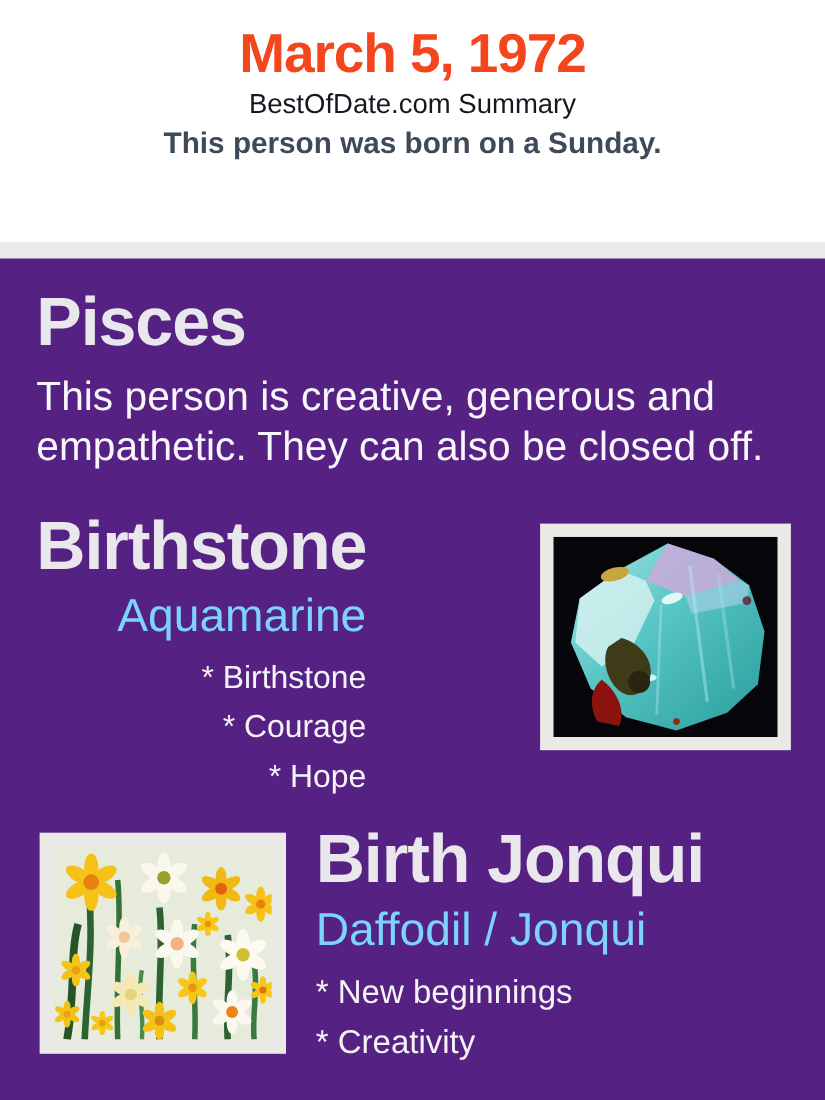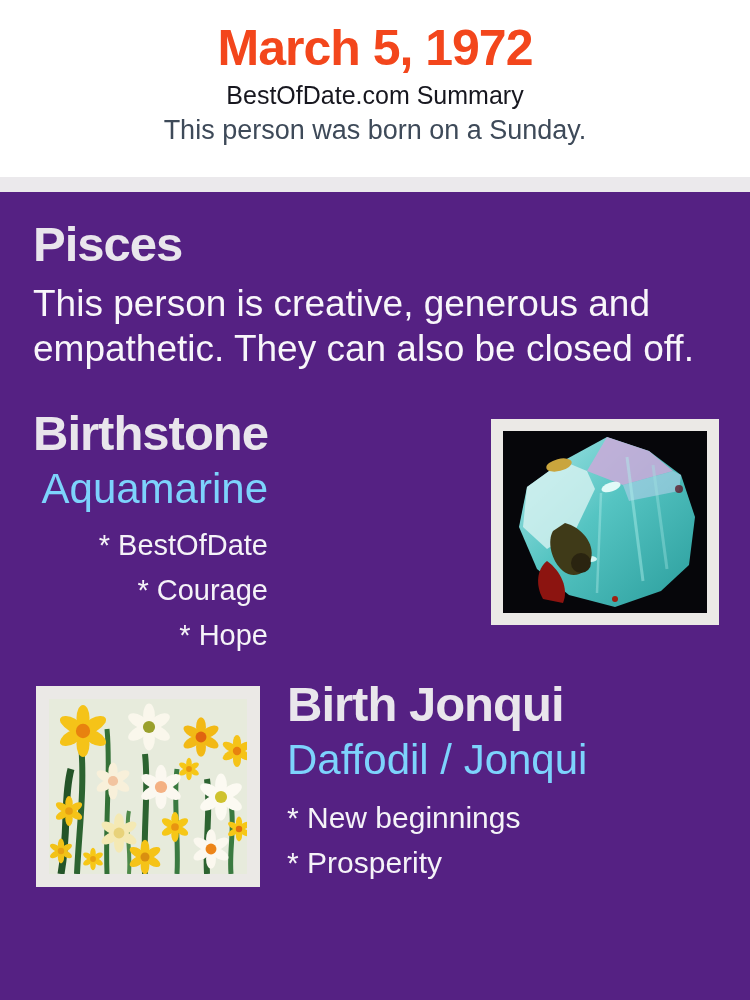--- a/index.html
+++ b/index.html
@@ -5,44 +5,44 @@
   html,body{margin:0;padding:0;}
   body{
     width:750px;height:1000px;overflow:hidden;background:#ffffff;
     font-family:"Liberation Sans","DejaVu Sans",sans-serif;
     -webkit-font-smoothing:antialiased;
   }
   .page{width:750px;height:1000px;display:flex;flex-direction:column;}
 
   
   .header{
-    background:#ffffff;height:177px;box-sizing:border-box;
+    background:#ffffff;height:220px;box-sizing:border-box;
     text-align:center;padding-top:20px;
   }
   .date-title{
     margin:0;color:#f3461c;font-size:50px;font-weight:700;line-height:1.12;
     letter-spacing:-1px;
   }
   .site-summary{
     margin-top:5px;color:#17171f;font-size:25px;font-weight:400;line-height:1.15;
   }
   .weekday-note{
-    margin-top:5px;color:#3e4a59;font-size:27px;font-weight:400;line-height:1.15;
+    margin-top:5px;color:#3e4a59;font-size:27px;font-weight:700;line-height:1.15;
   }
 
   
   .divider{height:15px;background:#ebe9ec;}
 
   
   .main{
     background:#552183;flex:1;box-sizing:border-box;
     padding:26px 31px 0 33px;color:#f7f5fa;
   }
   .section-heading{
-    margin:0;color:#e9e6ec;font-size:49px;font-weight:800;line-height:1.08;
+    margin:0;color:#e9e6ec;font-size:62px;font-weight:800;line-height:1.08;
     letter-spacing:-1px;
   }
   .zodiac-description{
     margin:10px 0 0 0;max-width:665px;
     font-size:37px;font-weight:400;line-height:45px;color:#f8f6fa;
   }
 
   .birthstone-section{display:flex;justify-content:space-between;margin-top:36px;text-align:right;}
   .flower-section{display:flex;margin-top:28px;}
 
@@ -83,21 +83,21 @@
     <section>
       <h2 class="section-heading">Pisces</h2>
       <p class="zodiac-description">This person is creative, generous and empathetic. They can also be closed off.</p>
     </section>
 
     <section class="birthstone-section">
       <div class="birthstone-text">
         <h2 class="section-heading">Birthstone</h2>
         <div class="item-name">Aquamarine</div>
         <ul class="trait-list">
-          <li>* BestOfDate</li>
+          <li>* Birthstone</li>
           <li>* Courage</li>
           <li>* Hope</li>
         </ul>
       </div>
 
       <figure class="frame stone-frame">
         <svg width="204" height="182" viewBox="0 0 204 182">
           <defs>
             <linearGradient id="aquaG" x1="0" y1="0" x2="1" y2="1">
               <stop offset="0" stop-color="#a9e6e8"></stop>
@@ -222,19 +222,19 @@
               <circle r="3.2" fill="#e8a012"></circle>
             </g>
         </svg>
       </figure>
 
       <div class="flower-text">
         <h2 class="section-heading">Birth Jonqui</h2>
         <div class="item-name">Daffodil / Jonqui</div>
         <ul class="trait-list">
           <li>* New beginnings</li>
-          <li>* Prosperity</li>
+          <li>* Creativity</li>
         </ul>
       </div>
     </section>
 
   </main>
 </div>
 
 </body></html>

